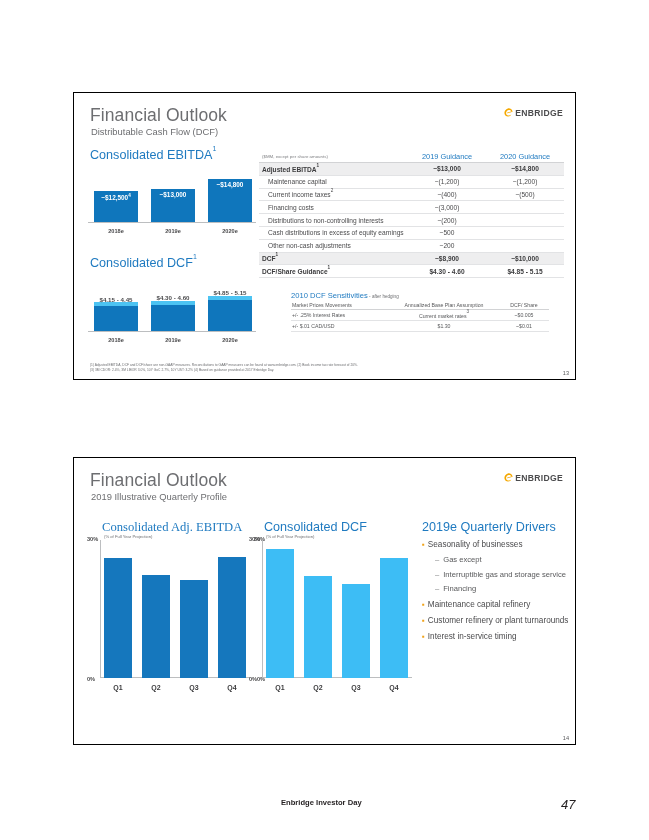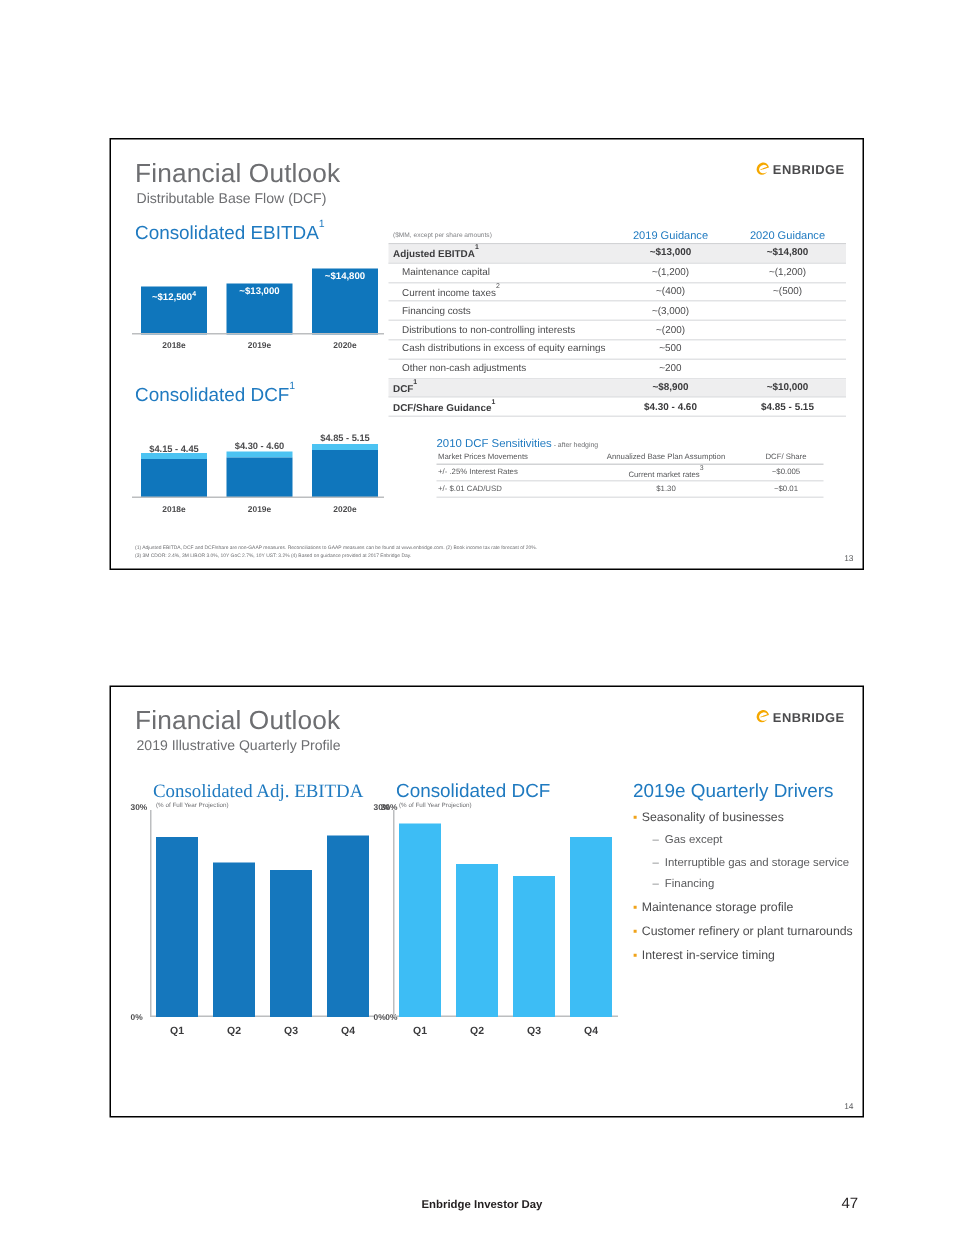--- a/index.html
+++ b/index.html
@@ -125,32 +125,32 @@
   .drivers { position: absolute; left: 348px; top: 82px; width: 148px; }
   .bullet { display:flex; margin-bottom: 6.5px; }
   .bullet .dot { color:#f0a31a; font-size: 8px; line-height: 1.15; margin-right: 3px; }
   .bullet .txt { font-size: 8.2px; color: #4b4b4d; line-height: 1.18; }
   .sub-bullet { display:flex; margin: 0 0 5.5px 13px; }
   .sub-bullet .dash { color:#808285; font-size: 7.6px; line-height:1.15; margin-right: 4px; }
   .sub-bullet .txt { font-size: 7.6px; color:#58595b; line-height: 1.18; }
 
   
   .page-footer { position:absolute; left: 281px; top: 798px; font-size: 7.6px; color:#231f20; font-weight:bold; }
-  .page-number { position:absolute; left: 561px; top: 797px; font-size: 10px; color:#231f20; }
+  .page-number { position:absolute; left: 561px; top: 797px; font-size: 13px; color:#231f20;font-style:italic; }
 </style>
 </head>
 <body>
 
 <div class="page">
 
   <div class="slide" id="slide-1">
     <div class="slide-inner">
 
       <div class="slide-title">Financial Outlook</div>
-      <div class="slide-subtitle">Distributable Base Flow (DCF)</div>
+      <div class="slide-subtitle">Distributable Cash Flow (DCF)</div>
 
       <div class="logo">
         <svg class="logo-mark" viewBox="0 0 24 24">
           <path d="M20.5 8.5C19 4 14.5 2 10.5 3.2 5.5 4.7 2.5 9.5 3.2 14c.6 4 4 6.8 8 6.6 3.2-.2 5.8-2 7-4.4-2 1.8-4.4 2.6-6.7 2.3-3-.4-5-2.7-4.8-5.7.2-3.2 2.8-6 6-6.4 2.6-.3 5 1 6.1 3.3z" fill="#f5a800"></path>
           <path d="M8.6 12.6c2.8-1 7.6-2.6 11.9-4.1l.5 1.6c-4.4 1.4-9.3 2.9-12.1 3.6z" fill="#f5a800"></path>
         </svg>
         <span class="logo-text">ENBRIDGE</span>
       </div>
 
       <div class="slide-num">13</div>
@@ -374,21 +374,21 @@
         <div class="sub-bullet">
           <span class="dash">–</span>
           <span class="txt">Interruptible gas and storage service</span>
         </div>
         <div class="sub-bullet">
           <span class="dash">–</span>
           <span class="txt">Financing</span>
         </div>
         <div class="bullet">
           <span class="dot">▪</span>
-          <span class="txt">Maintenance storage profile</span>
+          <span class="txt">Maintenance capital refinery</span>
         </div>
         <div class="bullet">
           <span class="dot">▪</span>
           <span class="txt">Customer refinery or plant turnarounds</span>
         </div>
         <div class="bullet">
           <span class="dot">▪</span>
           <span class="txt">Interest in-service timing</span>
         </div>
       </div>

